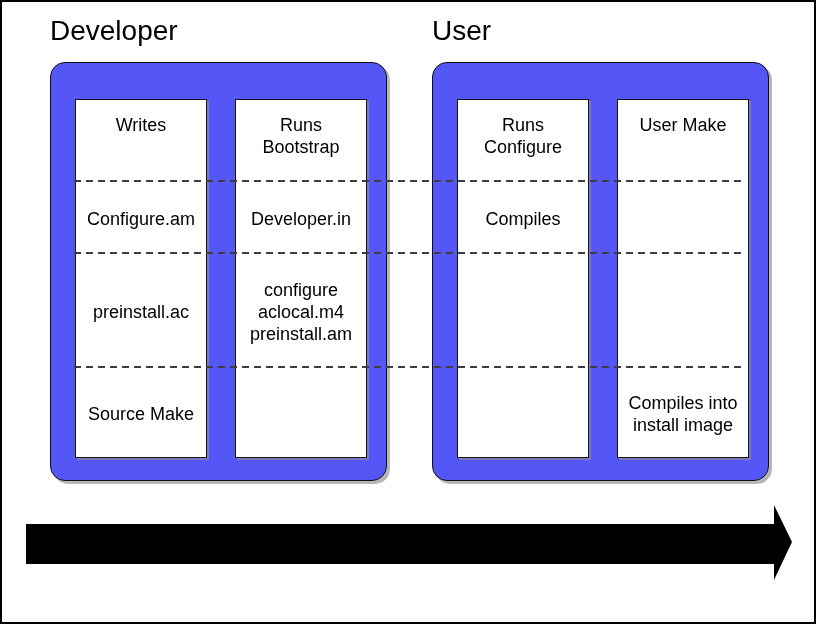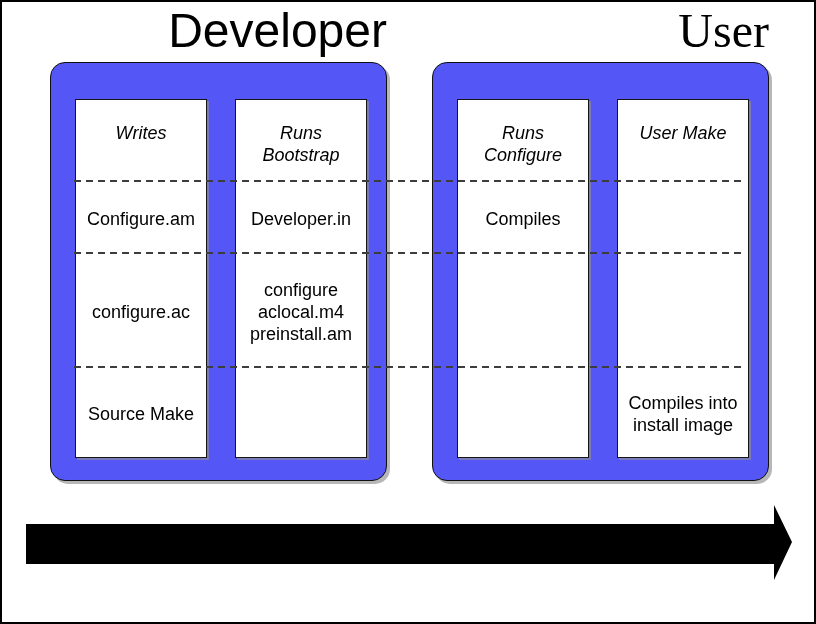--- a/index.html
+++ b/index.html
@@ -9,26 +9,26 @@
     width:816px;height:624px;
     background:#ffffff;
     border:2px solid #000000;
     font-family:"Liberation Sans","DejaVu Sans",sans-serif;
     overflow:hidden;
     margin:0 auto;
   }
   .group-title{
     position:absolute;
     top:8px;height:42px;width:337px;
-    font-size:48px;line-height:42px;
-    color:#000;text-align:right;
+    font-size:28px;line-height:42px;
+    color:#000;text-align:left;
     white-space:nowrap;
   }
   .title-dev{left:48px;}
-  .title-user{left:430px;font-family:Liberation Serif, serif;}
+  .title-user{left:430px;}
   .blue-box{
     position:absolute;
     top:60px;width:337px;height:419px;
     border:1px solid #101010;
     border-radius:15px;
     box-shadow:3px 3px 0 rgba(145,145,145,0.65);
   }
   .box-dev{left:48px;}
   .box-user{left:430px;}
   .col{
@@ -44,21 +44,21 @@
     display:flex;
     align-items:center;
     justify-content:center;
     text-align:center;
     font-size:18px;
     line-height:22px;
     color:#000;
     white-space:pre-line;
     padding:0 2px;
   }
-  .sec1{height:83px;align-items:flex-start;padding-top:22px;font-style:italic;}
+  .sec1{height:83px;align-items:flex-start;padding-top:14px;}
   .sec2{height:72px;}
   .sec3{height:114px;}
   .sec4{height:90px;}
   .dash-line{
     position:absolute;
     left:72px;width:672px;height:2px;
     background:repeating-linear-gradient(90deg,#3d3d3d 0 7px,transparent 7px 12px);
     z-index:5;
   }
   .dash1{top:178px;}
@@ -76,21 +76,21 @@
 
 <div class="canvas">
 
   <div class="group-title title-dev">Developer</div>
   <div class="group-title title-user">User</div>
 
   <div class="blue-box box-dev" style="background-color: rgb(84, 87, 245);">
     <div class="col col1">
       <div class="sec sec1">Writes</div>
       <div class="sec sec2">Configure.am</div>
-      <div class="sec sec3">configure.ac</div>
+      <div class="sec sec3">preinstall.ac</div>
       <div class="sec sec4">Source Make</div>
     </div>
     <div class="col col2">
       <div class="sec sec1">Runs
 Bootstrap</div>
       <div class="sec sec2">Developer.in</div>
       <div class="sec sec3">configure
 aclocal.m4
 preinstall.am</div>
       <div class="sec sec4"></div>

